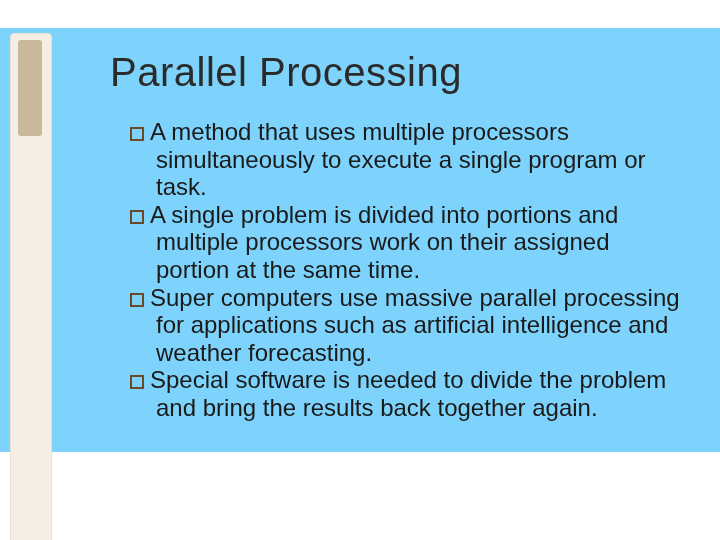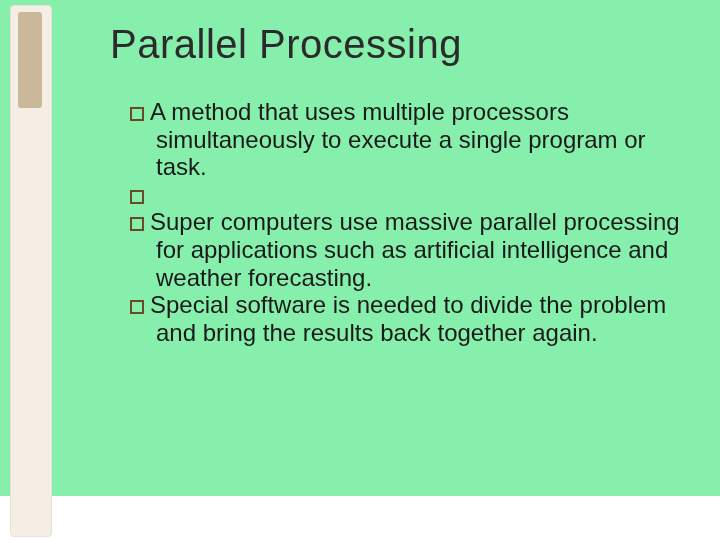--- a/index.html
+++ b/index.html
@@ -6,23 +6,24 @@
     margin: 0;
     padding: 0;
     width: 720px;
     height: 540px;
     overflow: hidden;
     font-family: Arial, Helvetica, sans-serif;
   }
   .slide {
     position: relative;
     width: 720px;
-    height: 496px;
-    background: #86efac;
+    height: 424px;
+    background: #7dd3fc;
     box-sizing: border-box;
+    margin-top: 28px;
   }
   
   .left-band-outer {
     position: absolute;
     left: 10px;
     top: 5px;
     width: 40px;
     height: 530px;
     background: #f4eee5;
     border: 1px solid #e9e1d3;
@@ -51,21 +52,21 @@
     left: 110px;
     top: 22px;
     font-size: 40px;
     color: #2b2b2b;
     letter-spacing: 0.5px;
     font-weight: 400;
   }
   .body {
     position: absolute;
     left: 130px;
-    top: 98px;
+    top: 90px;
     right: 40px;
     color: #1a1a1a;
     font-size: 24px;
     line-height: 1.15;
   }
   .item {
     padding-left: 26px;
     text-indent: -26px;
     margin-bottom: 0;
   }
@@ -87,21 +88,21 @@
   <div class="left-band-inner-top"></div>
   <div class="left-band-inner-bot"></div>
 
   <div class="title">Parallel Processing</div>
 
   <div class="body">
     <div class="item">
       <span class="bullet"></span><span>A method that uses multiple processors simultaneously to execute a single program or task.</span>
     </div>
     <div class="item">
-      <span class="bullet"></span>
+      <span class="bullet"></span><span>A single problem is divided into portions and multiple processors work on their assigned portion at the same time.</span>
     </div>
     <div class="item">
       <span class="bullet"></span><span>Super computers use massive parallel processing for applications such as artificial intelligence and weather forecasting.</span>
     </div>
     <div class="item">
       <span class="bullet"></span><span>Special software is needed to divide the problem and bring the results back together again.</span>
     </div>
   </div>
 </div>
 

